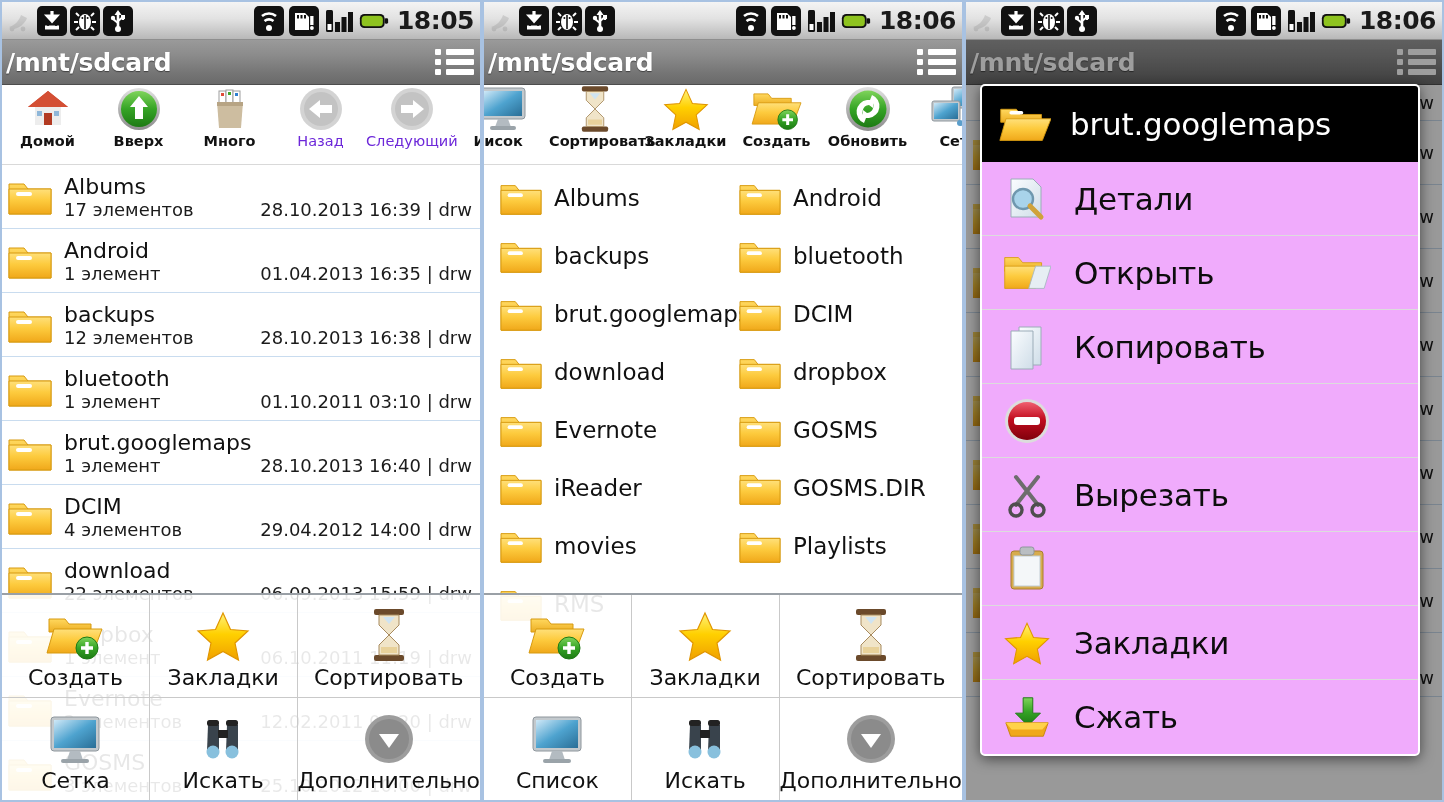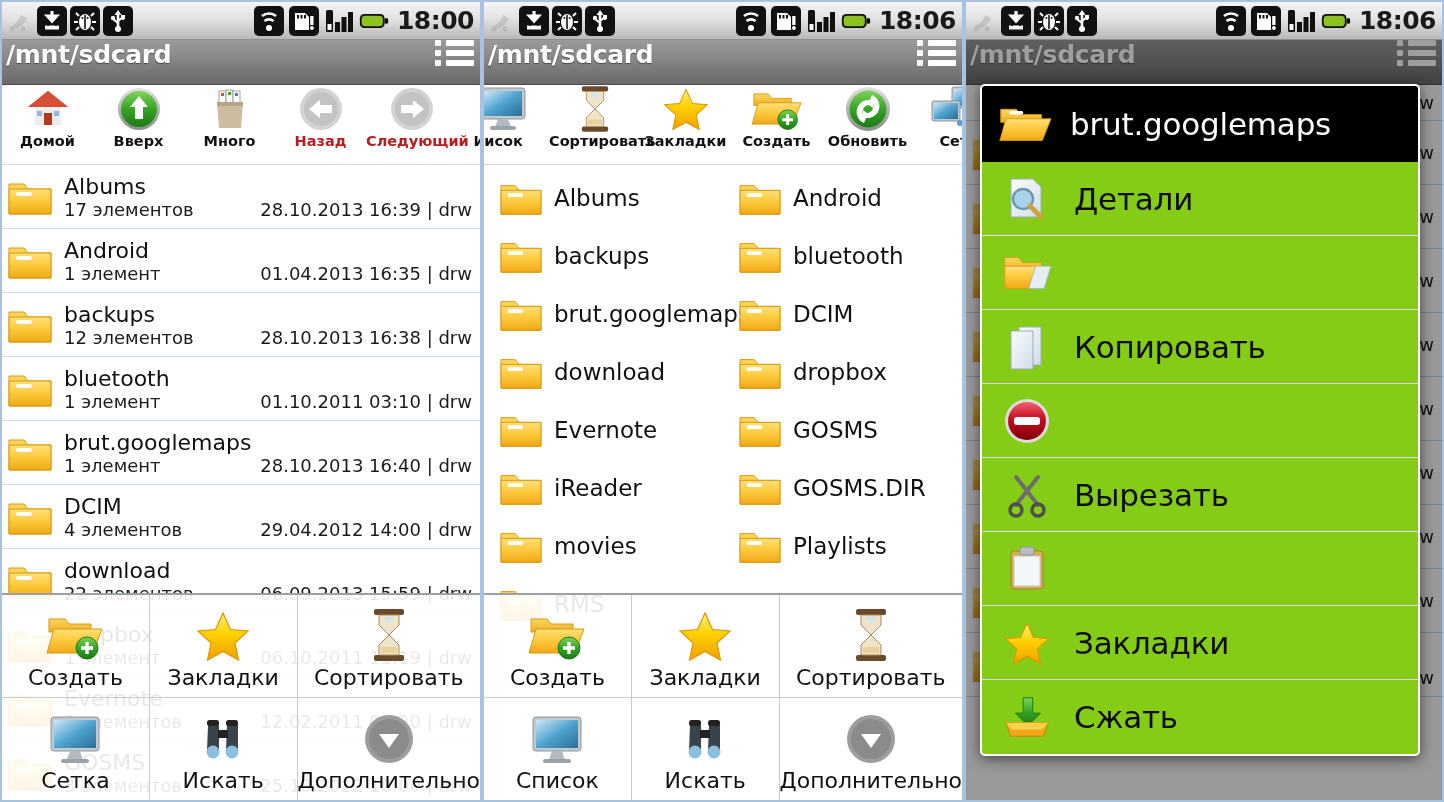--- a/index.html
+++ b/index.html
@@ -19,36 +19,36 @@
   .sb-right { display:flex; align-items:center; gap:5px; margin-left:auto; padding-right:6px; }
   .sb-ico { width:30px; height:30px; display:flex; align-items:center; justify-content:center; }
   .blk { background:#111; border-radius:5px; color:#fff; }
   .faded { opacity:.22; }
   .sb-time { font-size:25px; font-weight:bold; color:#1a1a1a; letter-spacing:-0.5px;
     margin-left:3px; font-family:"DejaVu Sans","Liberation Sans",sans-serif; }
 
   
   .titlebar { height:45px; width:100%;
     background:linear-gradient(180deg,#9a9a9a 0%,#8b8b8b 35%,#757575 75%,#6a6a6a 100%);
-    display:flex; align-items:flex-start; justify-content:space-between;
+    display:flex; align-items:center; justify-content:space-between;
     border-bottom:1px solid #4d4d4d; padding:0 6px 0 4px; }
   .titlebar .path { color:#fff; font-size:25px; font-weight:bold; letter-spacing:-0.3px;
     text-shadow:0 1px 1px rgba(0,0,0,.45); }
   .menu-ico { display:flex; flex-direction:column; gap:4px; }
   .menu-ico .row { display:flex; gap:5px; align-items:center; }
   .menu-ico .dot { width:6px; height:6px; background:#fff; border-radius:1px; }
   .menu-ico .bar { width:28px; height:6px; background:#fff; border-radius:1px; }
 
   
   .toolbar { height:80px; width:100%; background:#fff; display:flex; align-items:flex-start;
     border-bottom:1px solid #d9d9d9; overflow:hidden; }
   .tb-item { width:91px; flex:0 0 91px; text-align:center; padding-bottom:3px; }
   .tb-item .ic { height:48px; display:flex; align-items:center; justify-content:center; }
   .tb-item .lb { font-size:14.5px; font-weight:bold; color:#121212; line-height:16px; }
-  .tb-item.disabled .lb { color:#b91c1c; font-weight:bold; }
+  .tb-item.disabled .lb { color:#6d28d9; font-weight:normal; }
   .tb-item.disabled .ic { opacity:.62; }
 
   
   .listview { position:relative; width:100%; height:635px; background:#fff; overflow:hidden; }
   .lrow { height:64px; display:flex; align-items:center; padding:0 8px 0 4px;
     border-bottom:1px solid #c9dcef; }
   .lrow .fi { flex:0 0 52px; }
   .lrow .mid { flex:1; min-width:0; padding-left:6px; }
   .lrow .nm { font-size:22px; color:#111; line-height:25px; white-space:nowrap; }
   .lrow .sub { display:flex; justify-content:space-between; align-items:baseline; }
@@ -75,21 +75,21 @@
   .p3 .listview { background:#fff; }
   .p3-rows .lrow { border-bottom:1px solid #c9dcef; }
 
   
   .ctxwrap { position:absolute; left:14px; right:22px; top:82px; z-index:30;
     border-radius:5px; box-shadow:0 3px 14px rgba(0,0,0,.55);
     background:#fff; border:2px solid #ffffff; overflow:hidden; }
   .ctx-head { background:#000; height:76px; display:flex; align-items:center; padding-left:16px; gap:18px; }
   .ctx-head .t { color:#fff; font-size:31px; letter-spacing:-0.2px; }
   .ctx-item { height:74px; display:flex; align-items:center; padding-left:18px; gap:20px;
-    border-bottom:1px solid #dcdcdc; background:#84cc16; }
+    border-bottom:1px solid #dcdcdc; background:#f0abfc; }
   .ctx-item:last-child { border-bottom:none; }
   .ctx-item .t { font-size:31px; color:#0d0d0d; letter-spacing:-0.2px; }
   .ctx-ic { width:54px; height:54px; display:flex; align-items:center; justify-content:center; }
 
   svg { display:block; }
 </style>
 </head>
 <body>
 
 <svg width="0" height="0" style="position:absolute" aria-hidden="true">
@@ -204,21 +204,21 @@
               <rect x="23" y="4" width="5" height="20" fill="#111"></rect>
             </svg>
         </span>
         <span class="sb-ico">
           <svg width="34" height="24" viewBox="0 0 34 24">
               <rect x="1" y="4" width="28" height="16" rx="5" fill="#111"></rect>
               <rect x="3" y="6" width="24" height="12" rx="4" fill="#8ec31f"></rect>
               <rect x="29" y="9" width="4" height="6" rx="1.5" fill="#111"></rect>
             </svg>
         </span>
-        <span class="sb-time">18:00</span>
+        <span class="sb-time">18:05</span>
       </div>
     </div>
 
     <div class="titlebar">
       <span class="path">/mnt/sdcard</span>
       <span class="menu-ico">
         <span class="row">
             <span class="dot"></span>
             <span class="bar"></span>
           </span>
@@ -1188,20 +1188,21 @@
       </div>
 
       <div class="ctx-item">
         <span class="ctx-ic">
           <svg width="48" height="44" viewBox="0 0 56 48">
               <path d="M2 6h16l5 6h22v10H2z" fill="url(#gFoldBack)" stroke="#d79a10"></path>
               <path d="M2 16h36v26H2z" fill="url(#gFold)" stroke="#d79a10"></path>
               <path d="M38 16h18l-8 26H30z" fill="#e6eef3" stroke="#a5b6c1"></path>
             </svg>
         </span>
+        <span class="t">Открыть</span>
       </div>
 
       <div class="ctx-item">
         <span class="ctx-ic">
           <svg width="48" height="48" viewBox="0 0 48 48">
               <path d="M16 4h22v38H16z" fill="url(#gPaper)" stroke="#9bacb8"></path>
               <path d="M8 8h22v38H8z" fill="url(#gPaper)" stroke="#9bacb8"></path>
             </svg>
         </span>
         <span class="t">Копировать</span>

